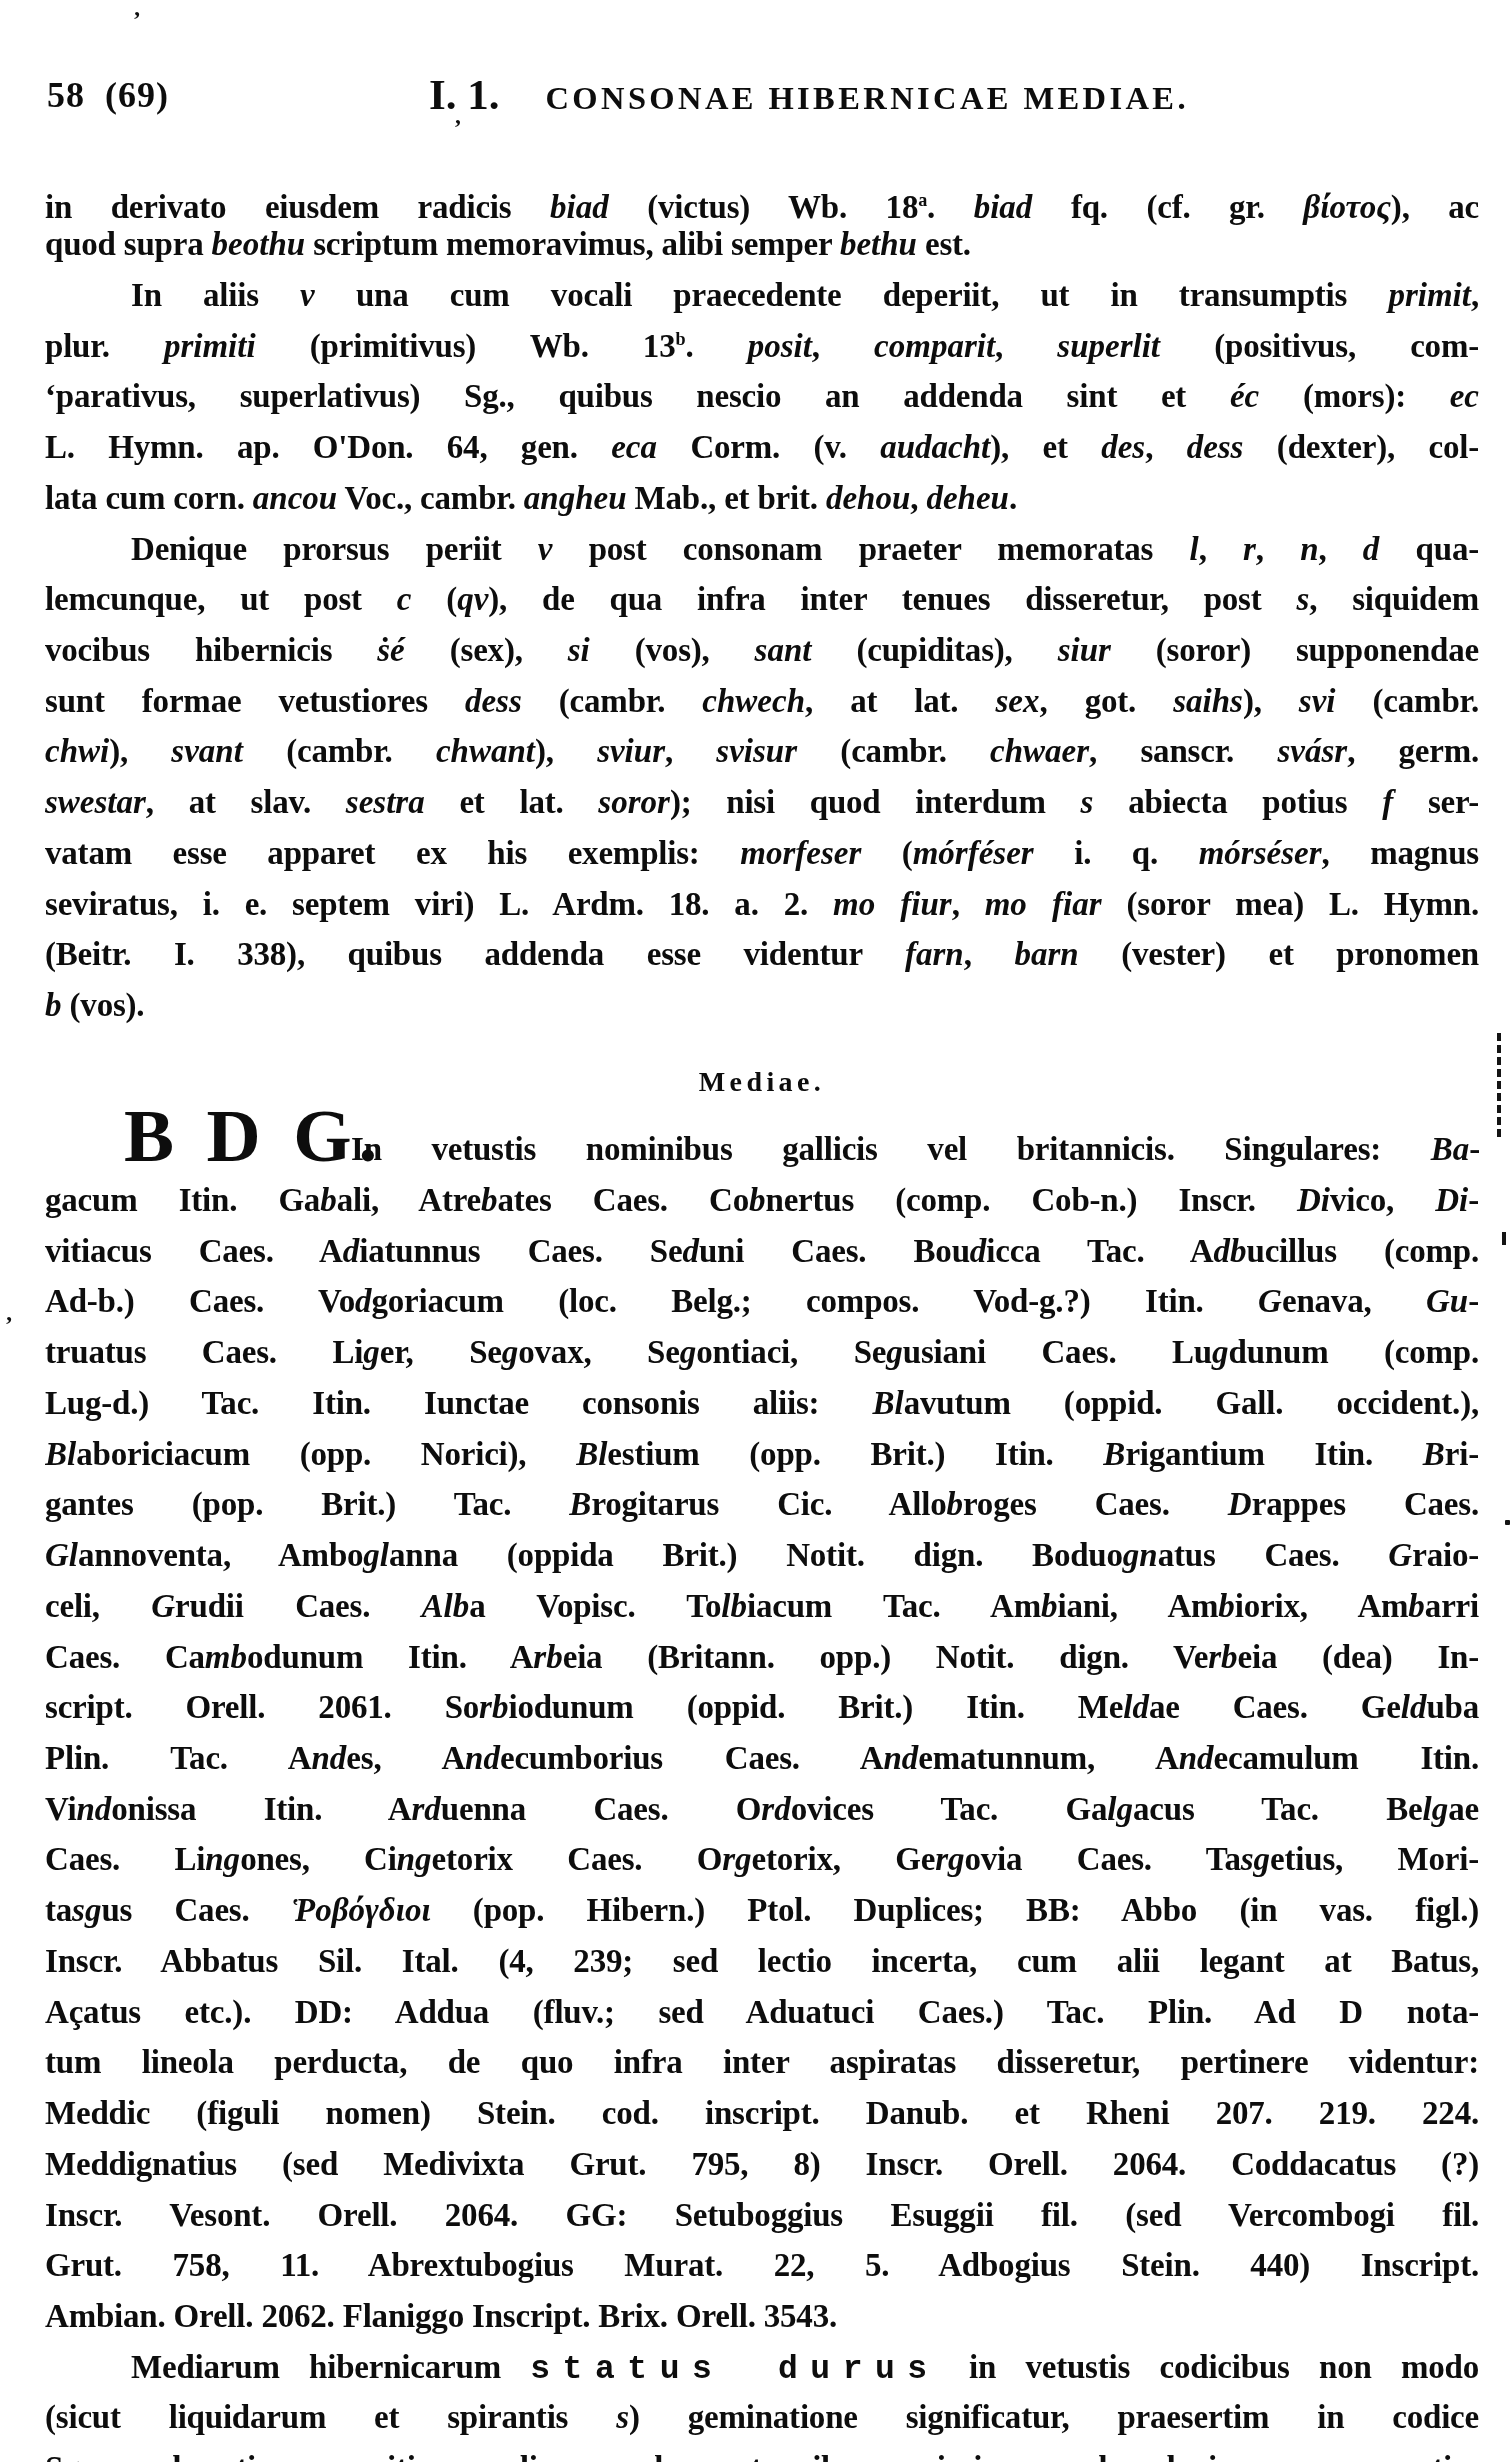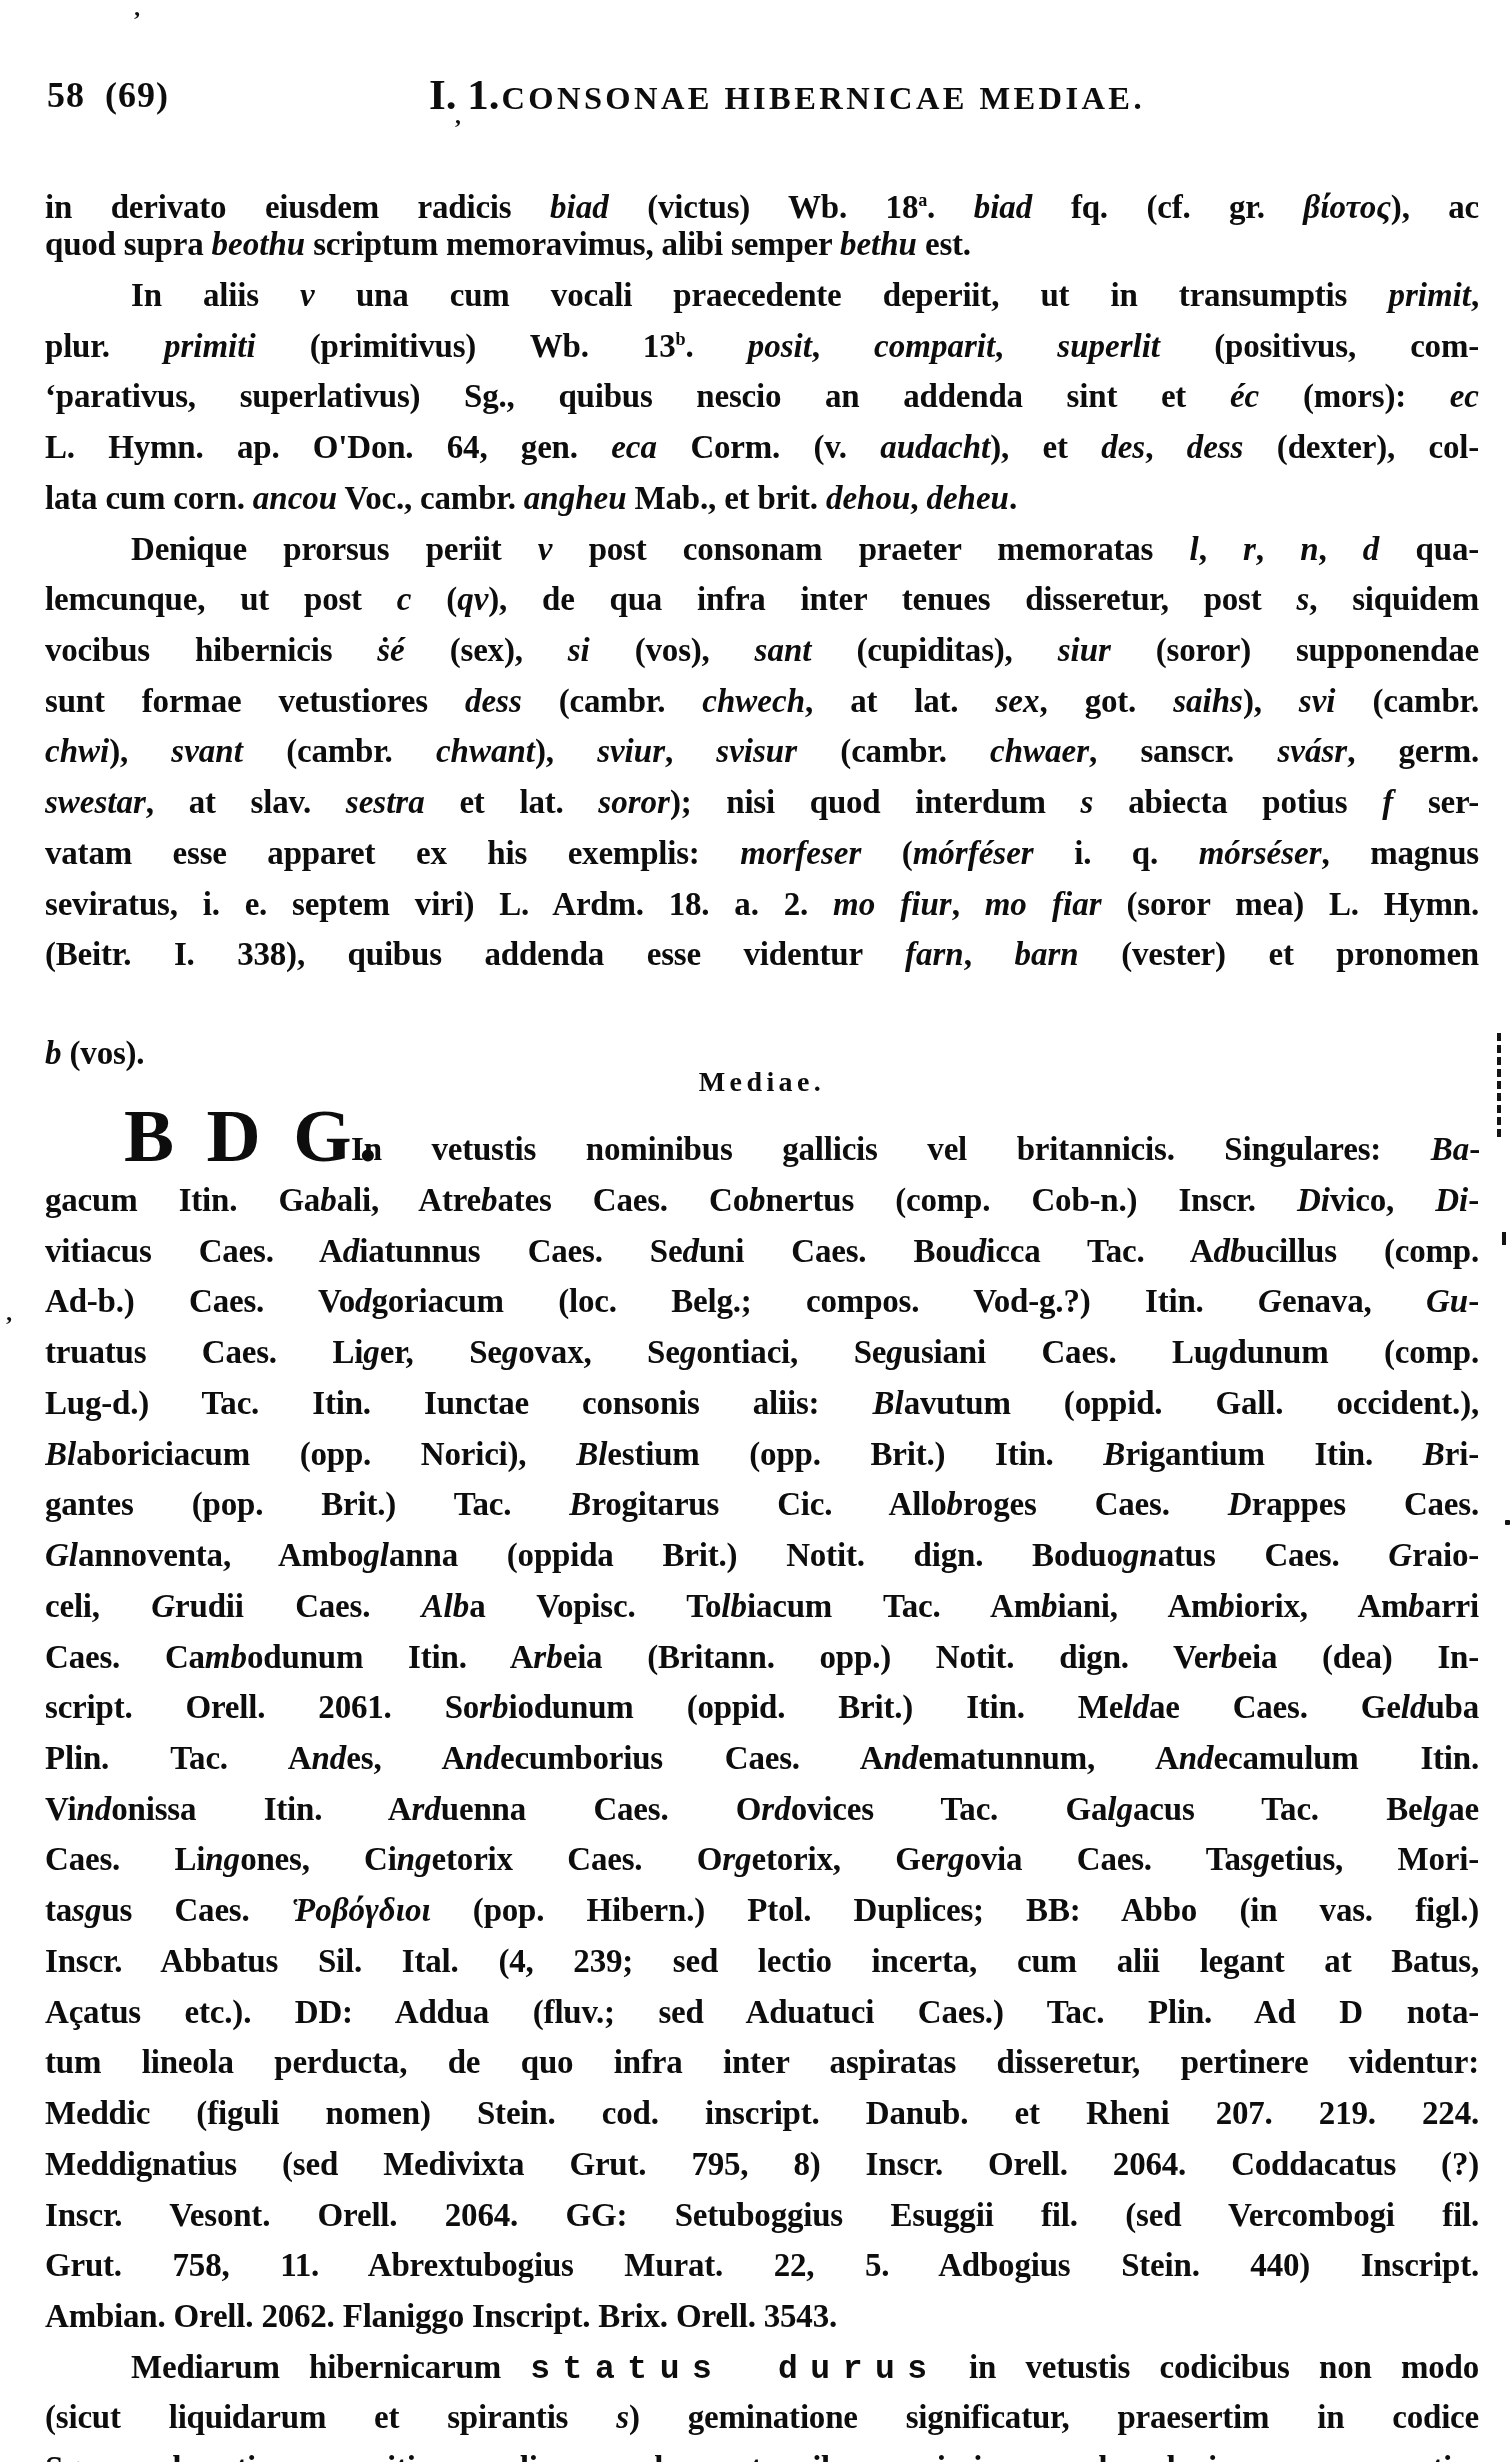--- a/index.html
+++ b/index.html
@@ -14,21 +14,21 @@
   }
   
   .pageno{
     position:absolute;left:47px;top:74px;
     font-size:36px;letter-spacing:1px;white-space:nowrap;
   }
   .titleblock{
     position:absolute;left:429px;top:70px;white-space:nowrap;
   }
   .title-section{font-size:43px;}
-  .title-caps{font-size:32.5px;letter-spacing:3.4px;}
+  .title-caps{font-size:32.5px;letter-spacing:3.4px;margin-left:44px;}
   
   .line{
     position:absolute;left:45px;width:1434px;height:51px;
     font-size:33px;line-height:51px;letter-spacing:-0.2px;
     text-align:justify;text-align-last:justify;
     overflow:hidden;white-space:normal;
   }
   .line.flush{text-align-last:left;}
   .line.indent{padding-left:86px;width:1348px;}
   .line.after-initial{left:351px;width:1129px;}
@@ -86,21 +86,21 @@
       <div class="line flush" style="top: 473px;">lata cum corn. <i>ancou</i> Voc., cambr. <i>angheu</i> Mab., et brit. <i>dehou</i>, <i>deheu</i>.</div>
       <div class="line indent" style="top: 524px;">Denique prorsus periit <i>v</i> post consonam praeter memoratas <i>l</i>, <i>r</i>, <i>n</i>, <i>d</i> qua-</div>
       <div class="line" style="top: 574px;">lemcunque, ut post <i>c</i> (<i>qv</i>), de qua infra inter tenues disseretur, post <i>s</i>, siquidem</div>
       <div class="line" style="top: 625px;">vocibus hibernicis <i>ṡé</i> (sex), <i>si</i> (vos), <i>sant</i> (cupiditas), <i>siur</i> (soror) supponendae</div>
       <div class="line" style="top: 676px;">sunt formae vetustiores <i>dess</i> (cambr. <i>chwech</i>, at lat. <i>sex</i>, got. <i>saihs</i>), <i>svi</i> (cambr.</div>
       <div class="line" style="top: 726px;"><i>chwi</i>), <i>svant</i> (cambr. <i>chwant</i>), <i>sviur</i>, <i>svisur</i> (cambr. <i>chwaer</i>, sanscr. <i>svásr</i>, germ.</div>
       <div class="line" style="top: 777px;"><i>swestar</i>, at slav. <i>sestra</i> et lat. <i>soror</i>); nisi quod interdum <i>s</i> abiecta potius <i>f</i> ser-</div>
       <div class="line" style="top: 828px;">vatam esse apparet ex his exemplis: <i>morfeser</i> (<i>mórféser</i> i. q. <i>mórséser</i>, magnus</div>
       <div class="line" style="top: 879px;">seviratus, i. e. septem viri) L. Ardm. 18. a. 2. <i>mo fiur</i>, <i>mo fiar</i> (soror mea) L. Hymn.</div>
       <div class="line" style="top: 929px;">(Beitr. I. 338), quibus addenda esse videntur <i>farn</i>, <i>barn</i> (vester) et pronomen</div>
-      <div class="line flush" style="top: 980px; margin-top: 48px;"><i>b</i> (vos).</div>
+      <div class="line flush" style="top: 980px;"><i>b</i> (vos).</div>
       <div class="heading" style="top: 1056px;">Mediae.</div>
       <div class="line after-initial" style="top: 1124px;">In vetustis nominibus gallicis vel britannicis.  Singulares: <i>Ba</i>-</div>
       <div class="line" style="top: 1175px;">gacum Itin. Ga<i>b</i>ali, Atre<i>b</i>ates Caes. Co<i>b</i>nertus (comp. Cob-n.) Inscr. <i>Di</i>vico, <i>Di</i>-</div>
       <div class="line" style="top: 1226px;">vitiacus Caes. A<i>d</i>iatunnus Caes. Se<i>d</i>uni Caes. Bou<i>d</i>icca Tac. A<i>db</i>ucillus (comp.</div>
       <div class="line" style="top: 1276px;">Ad-b.) Caes. Vo<i>d</i>goriacum (loc. Belg.; compos. Vod-g.?) Itin. <i>G</i>enava, <i>Gu</i>-</div>
       <div class="line" style="top: 1327px;">truatus Caes. Li<i>g</i>er, Se<i>g</i>ovax, Se<i>g</i>ontiaci, Se<i>g</i>usiani Caes. Lu<i>g</i>dunum (comp.</div>
       <div class="line" style="top: 1378px;">Lug-d.) Tac. Itin.  Iunctae consonis aliis: <i>Bl</i>avutum (oppid. Gall. occident.),</div>
       <div class="line" style="top: 1429px;"><i>Bl</i>aboriciacum (opp. Norici), <i>Bl</i>estium (opp. Brit.) Itin. <i>B</i>rigantium Itin. <i>B</i>ri-</div>
       <div class="line" style="top: 1479px;">gantes (pop. Brit.) Tac. <i>B</i>rogitarus Cic. Allo<i>b</i>roges Caes. <i>D</i>rappes Caes.</div>
       <div class="line" style="top: 1530px;"><i>Gl</i>annoventa, Ambo<i>gl</i>anna (oppida Brit.) Notit. dign. Boduo<i>gn</i>atus Caes. <i>G</i>raio-</div>

